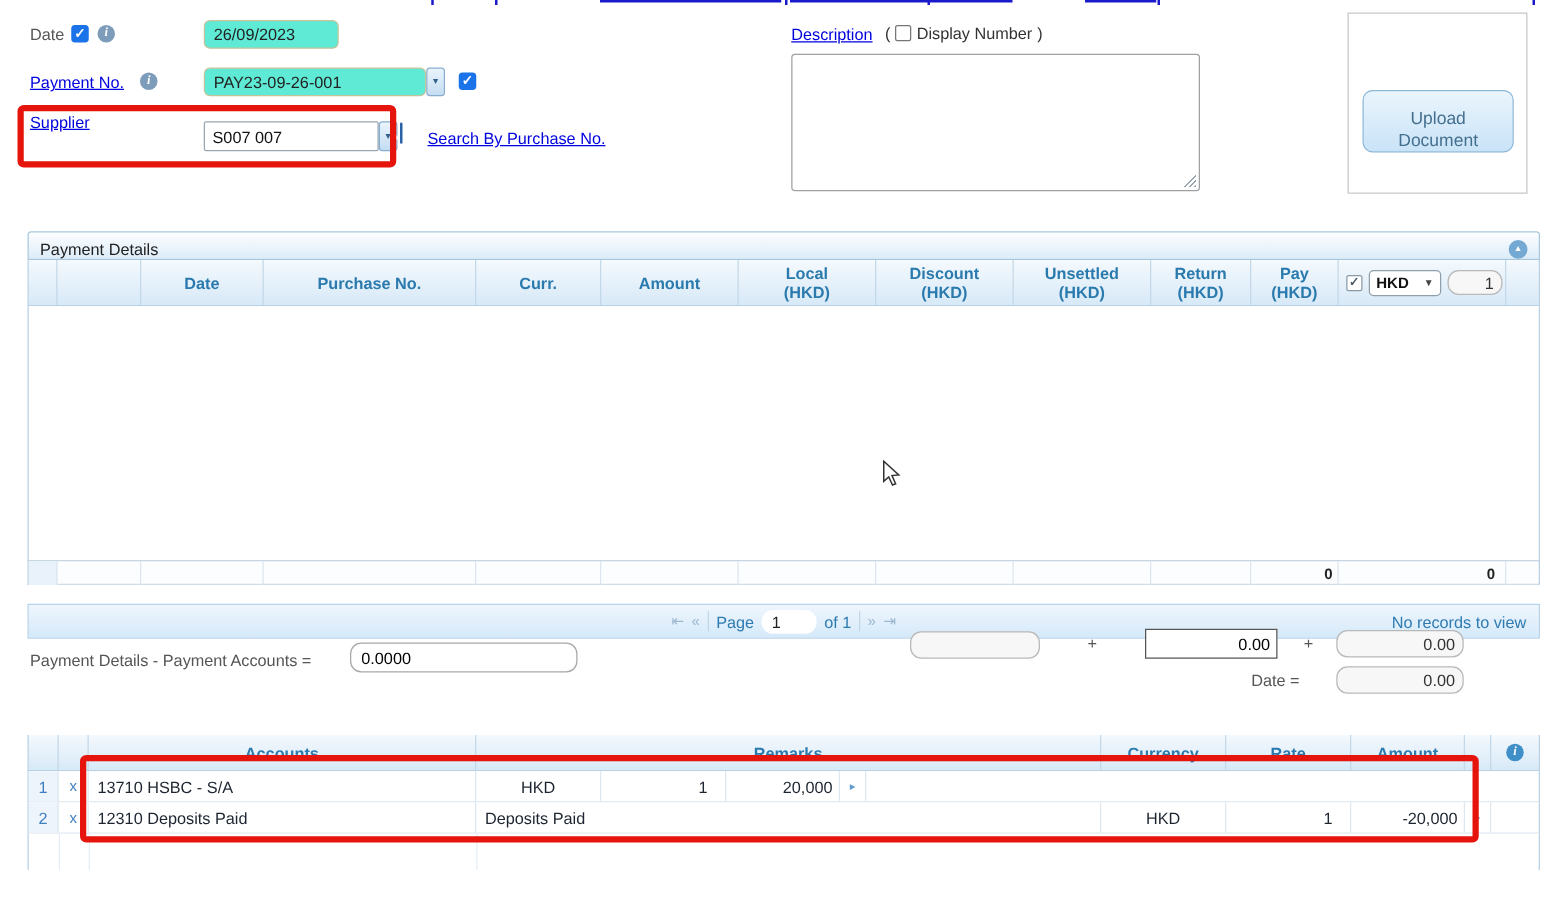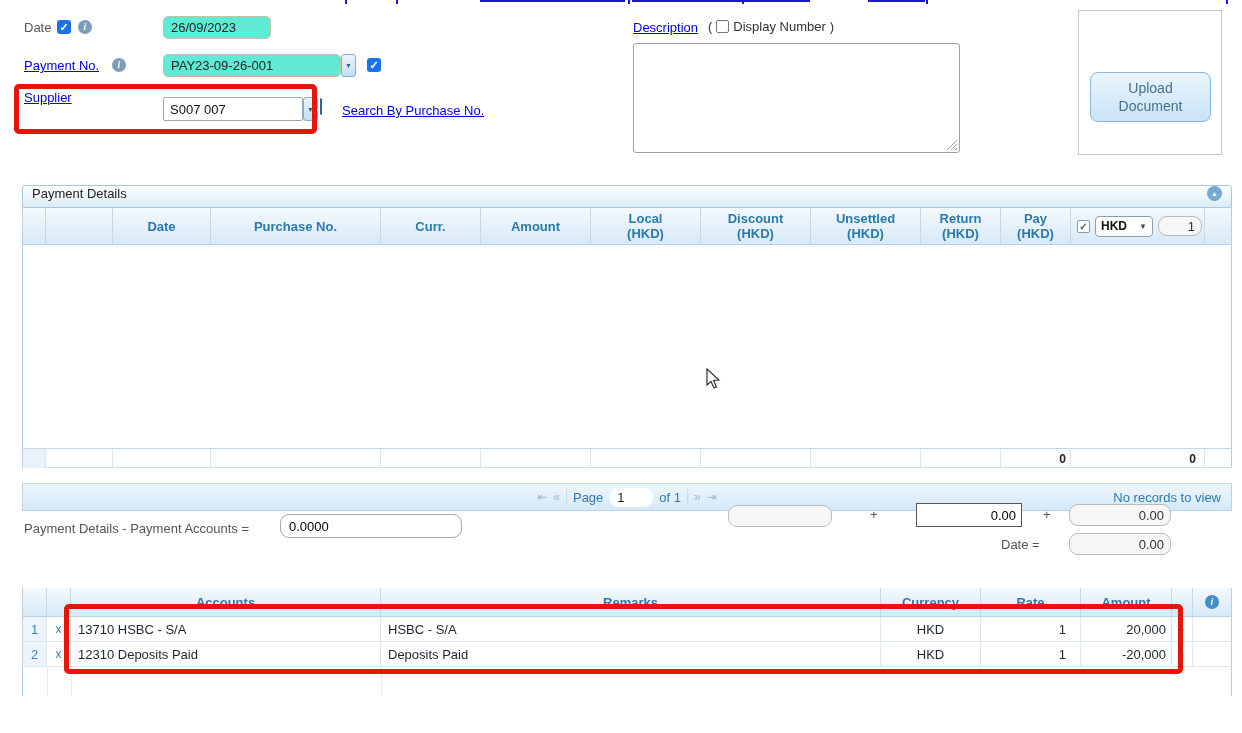--- a/index.html
+++ b/index.html
@@ -12,21 +12,21 @@
   .yin { background: #5eead4; border: 1px solid #c6c49c; border-radius: 5px; height: 23px; font-size: 13px; padding: 0 7px; font-family: inherit; color: #222; width: 100%; }
   .win { background: #fff; border: 1px solid #9aa7b1; border-radius: 2px; height: 24px; font-size: 13px; padding: 0 6px; font-family: inherit; color: #111; width: 100%; }
   .combo-btn { width: 15px; height: 23px; background: linear-gradient(#eaf4fc,#c4ddf2); border: 1px solid #86add0; border-radius: 3px; color: #335f8a; font-size: 7px; display: flex; align-items: center; justify-content: center; }
   .cb { width: 14px; height: 14px; border-radius: 3px; background: #1a73e8; color: #fff; font-size: 11px; line-height: 14px; text-align: center; font-weight: bold; }
   .cbu { width: 13px; height: 13px; border-radius: 2px; background: #fff; border: 1px solid #767676; }
   .cbg { width: 13px; height: 13px; border-radius: 2px; background: #fff; border: 1px solid #8a9aa6; color: #4a5a66; font-size: 10px; line-height: 12px; text-align: center; font-weight: bold; }
   .info-i { width: 14px; height: 14px; border-radius: 50%; background: #7d9cba; color: #fff; font-size: 10px; font-weight: bold; text-align: center; line-height: 14px; font-family: "Liberation Serif", serif; font-style: italic; display: inline-block; }
   .search-ic { width: 18px; height: 19px; border-radius: 4px; background: linear-gradient(#6fa9e0,#2f6cb5); border: 1px solid #2a62a8; position: relative; }
   .search-ic::after { content: ""; position: absolute; width: 8px; height: 8px; border: 2px solid #fff; border-radius: 50%; left: 3px; top: 3px; }
   .search-ic::before { content: ""; position: absolute; width: 2px; height: 5px; background: #fff; transform: rotate(-45deg); right: 3px; bottom: 2px; }
-  .panel-hdr { background: linear-gradient(#fdfeff,#dcecf8); border: 1px solid #a9c7dd; display: flex; align-items: flex-end; padding: 6px 9px; color: #222; }
+  .panel-hdr { background: linear-gradient(#fdfeff,#dcecf8); border: 1px solid #a9c7dd; display: flex; align-items: flex-start; padding: 6px 9px; color: #222; }
   .collapse-ic { margin-left: auto; width: 15px; height: 15px; border-radius: 50%; background: #74a9d4; color: #fff; font-size: 7px; display: flex; align-items: center; justify-content: center; }
   .grid { border-left: 1px solid #b7d0e4; border-right: 1px solid #b7d0e4; }
   .hrow { display: flex; background: linear-gradient(#f4f9fd,#d7e9f7); border-bottom: 1px solid #b9d2e6; }
   .hc { border-right: 1px solid #c3d8e8; display: flex; flex-direction: column; align-items: center; justify-content: center; font-weight: bold; color: #2a7aae; font-size: 13px; line-height: 15px; text-align: center; }
   .frow { display: flex; background: #fcfdfe; border-top: 1px solid #c6d6e4; border-bottom: 1px solid #cfdde8; }
   .fc { border-right: 1px solid #dde6ee; height: 19px; font-weight: bold; font-size: 12px; color: #222; display: flex; align-items: center; justify-content: flex-end; }
   .pager { background: linear-gradient(#eef6fd,#d5e9f9); border: 1px solid #b9d4ea; display: flex; align-items: center; position: relative; color: #2e7bb1; }
   .pager-center { position: absolute; left: 50%; transform: translateX(-50%); display: flex; align-items: center; gap: 6px; }
   .pg-ic { color: #9db9cf; font-size: 12px; line-height: 12px; }
   .pg-sep { width: 1px; height: 16px; background: #c3d6e5; }
@@ -85,21 +85,21 @@
     <span class="cbu"></span>
     <span>Display Number</span>
       <span>)</span>
   </div>
   <div class="abs" style="left:633px;top:43px;width:327px;height:110px;border:1px solid #a0a0a0;border-radius:3px;background:#fff">
     <span class="resize-h"></span>
   </div>
 
   
   <div class="abs" style="left:1078px;top:10px;width:144px;height:145px;border:1px solid #c8c8c8;background:#fff"></div>
-  <div class="abs" style="left:1090px;top:72px;width:121px;height:50px;border:1px solid #8ab6d8;border-radius:8px;background:linear-gradient(#eaf5fd,#c9e3f7);display:flex;flex-direction:column;align-items:center;justify-content:center;color:#44708f;font-size:14px;line-height:18px;cursor:pointer">
+  <div class="abs" style="left:1090px;top:72px;width:121px;height:50px;border:1px solid #8ab6d8;border-radius:8px;background:linear-gradient(#eaf5fd,#c9e3f7);display:flex;flex-direction:column;align-items:center;justify-content:flex-end;color:#44708f;font-size:14px;line-height:18px;cursor:pointer">
     <span>Upload</span>
     <span>Document</span>
   </div>
 
   
   <div class="abs panel-hdr" style="left:22px;top:185px;width:1210px;height:23px;border-radius:3px 3px 0 0">
     <span>Payment Details</span>
     <span class="collapse-ic">▲</span>
   </div>
 
@@ -217,21 +217,20 @@
     <div class="hc" style="width:21px"></div>
     <div class="hc" style="flex:1;border-right:none">
         <span class="info-i" style="background:#3f8fc9">i</span>
       </div>
   </div>
 
   <div class="abs arow" style="left:22px;top:617px;width:1210px;height:25px;border-left:1px solid #b7d0e4;border-right:1px solid #b7d0e4">
     <div class="ac numc" style="width:24px">1</div>
     <div class="ac delc" style="width:24px">x</div>
     <div class="ac" style="width:310px;padding-left:7px">13710 HSBC - S/A</div>
-    <div class="ac" style="width:500px;padding-left:7px">HSBC - S/A</div>
     <div class="ac" style="width:100px;justify-content:center">HKD</div>
     <div class="ac" style="width:100px;justify-content:flex-end;padding-right:14px">1</div>
     <div class="ac" style="width:91px;justify-content:flex-end;padding-right:5px">20,000</div>
     <div class="ac" style="width:21px;justify-content:center;color:#5b9bd0;font-size:9px">▸</div>
     <div class="ac" style="flex:1;border-right:none"></div>
   </div>
 
   <div class="abs arow" style="left:22px;top:642px;width:1210px;height:25px;border-left:1px solid #b7d0e4;border-right:1px solid #b7d0e4">
     <div class="ac numc" style="width:24px">2</div>
     <div class="ac delc" style="width:24px">x</div>

